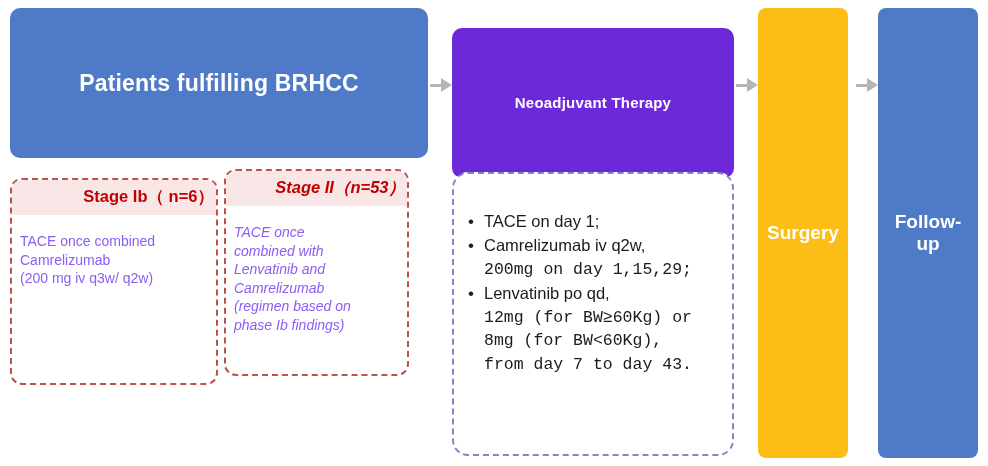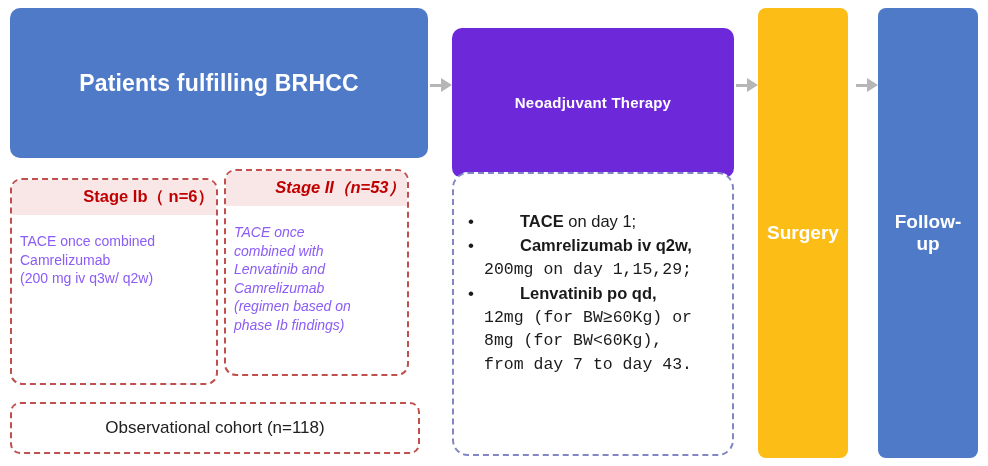--- a/index.html
+++ b/index.html
@@ -164,21 +164,21 @@
     margin-bottom: 1px;
   }
   .regimen li .bullet {
     position: absolute;
     left: -16px;
     top: 0;
     font-size: 17px;
     line-height: 1.42;
     color: #1a1a1a;
   }
-  .regimen b { font-weight: bold; margin-left: 36px; }
+  .regimen b { font-weight: normal; }
   .regimen .cont {
     font-size: 16.5px;
     color: #1a1a1a;
     line-height: 1.42;
     margin: 0;
     padding: 0;
     font-family: Liberation Mono, monospace;
   }
 </style>
 </head>
@@ -234,23 +234,20 @@
     <div class="stage-body">
       <div>TACE once</div>
       <div>combined with</div>
       <div>Lenvatinib and</div>
       <div>Camrelizumab</div>
       <div> (regimen based on</div>
       <div>phase Ib findings)</div>
     </div>
   </div>
 
-  <div class="obs">
-    <span>Observational cohort (n=118)</span>
-  </div>
 
   <div class="regimen">
     <ul>
       <li>
         <span class="bullet">•</span>
         <b>TACE</b><span> on day 1;</span>
       </li>
       <li>
         <span class="bullet">•</span>
         <b>Camrelizumab iv q2w,</b>

